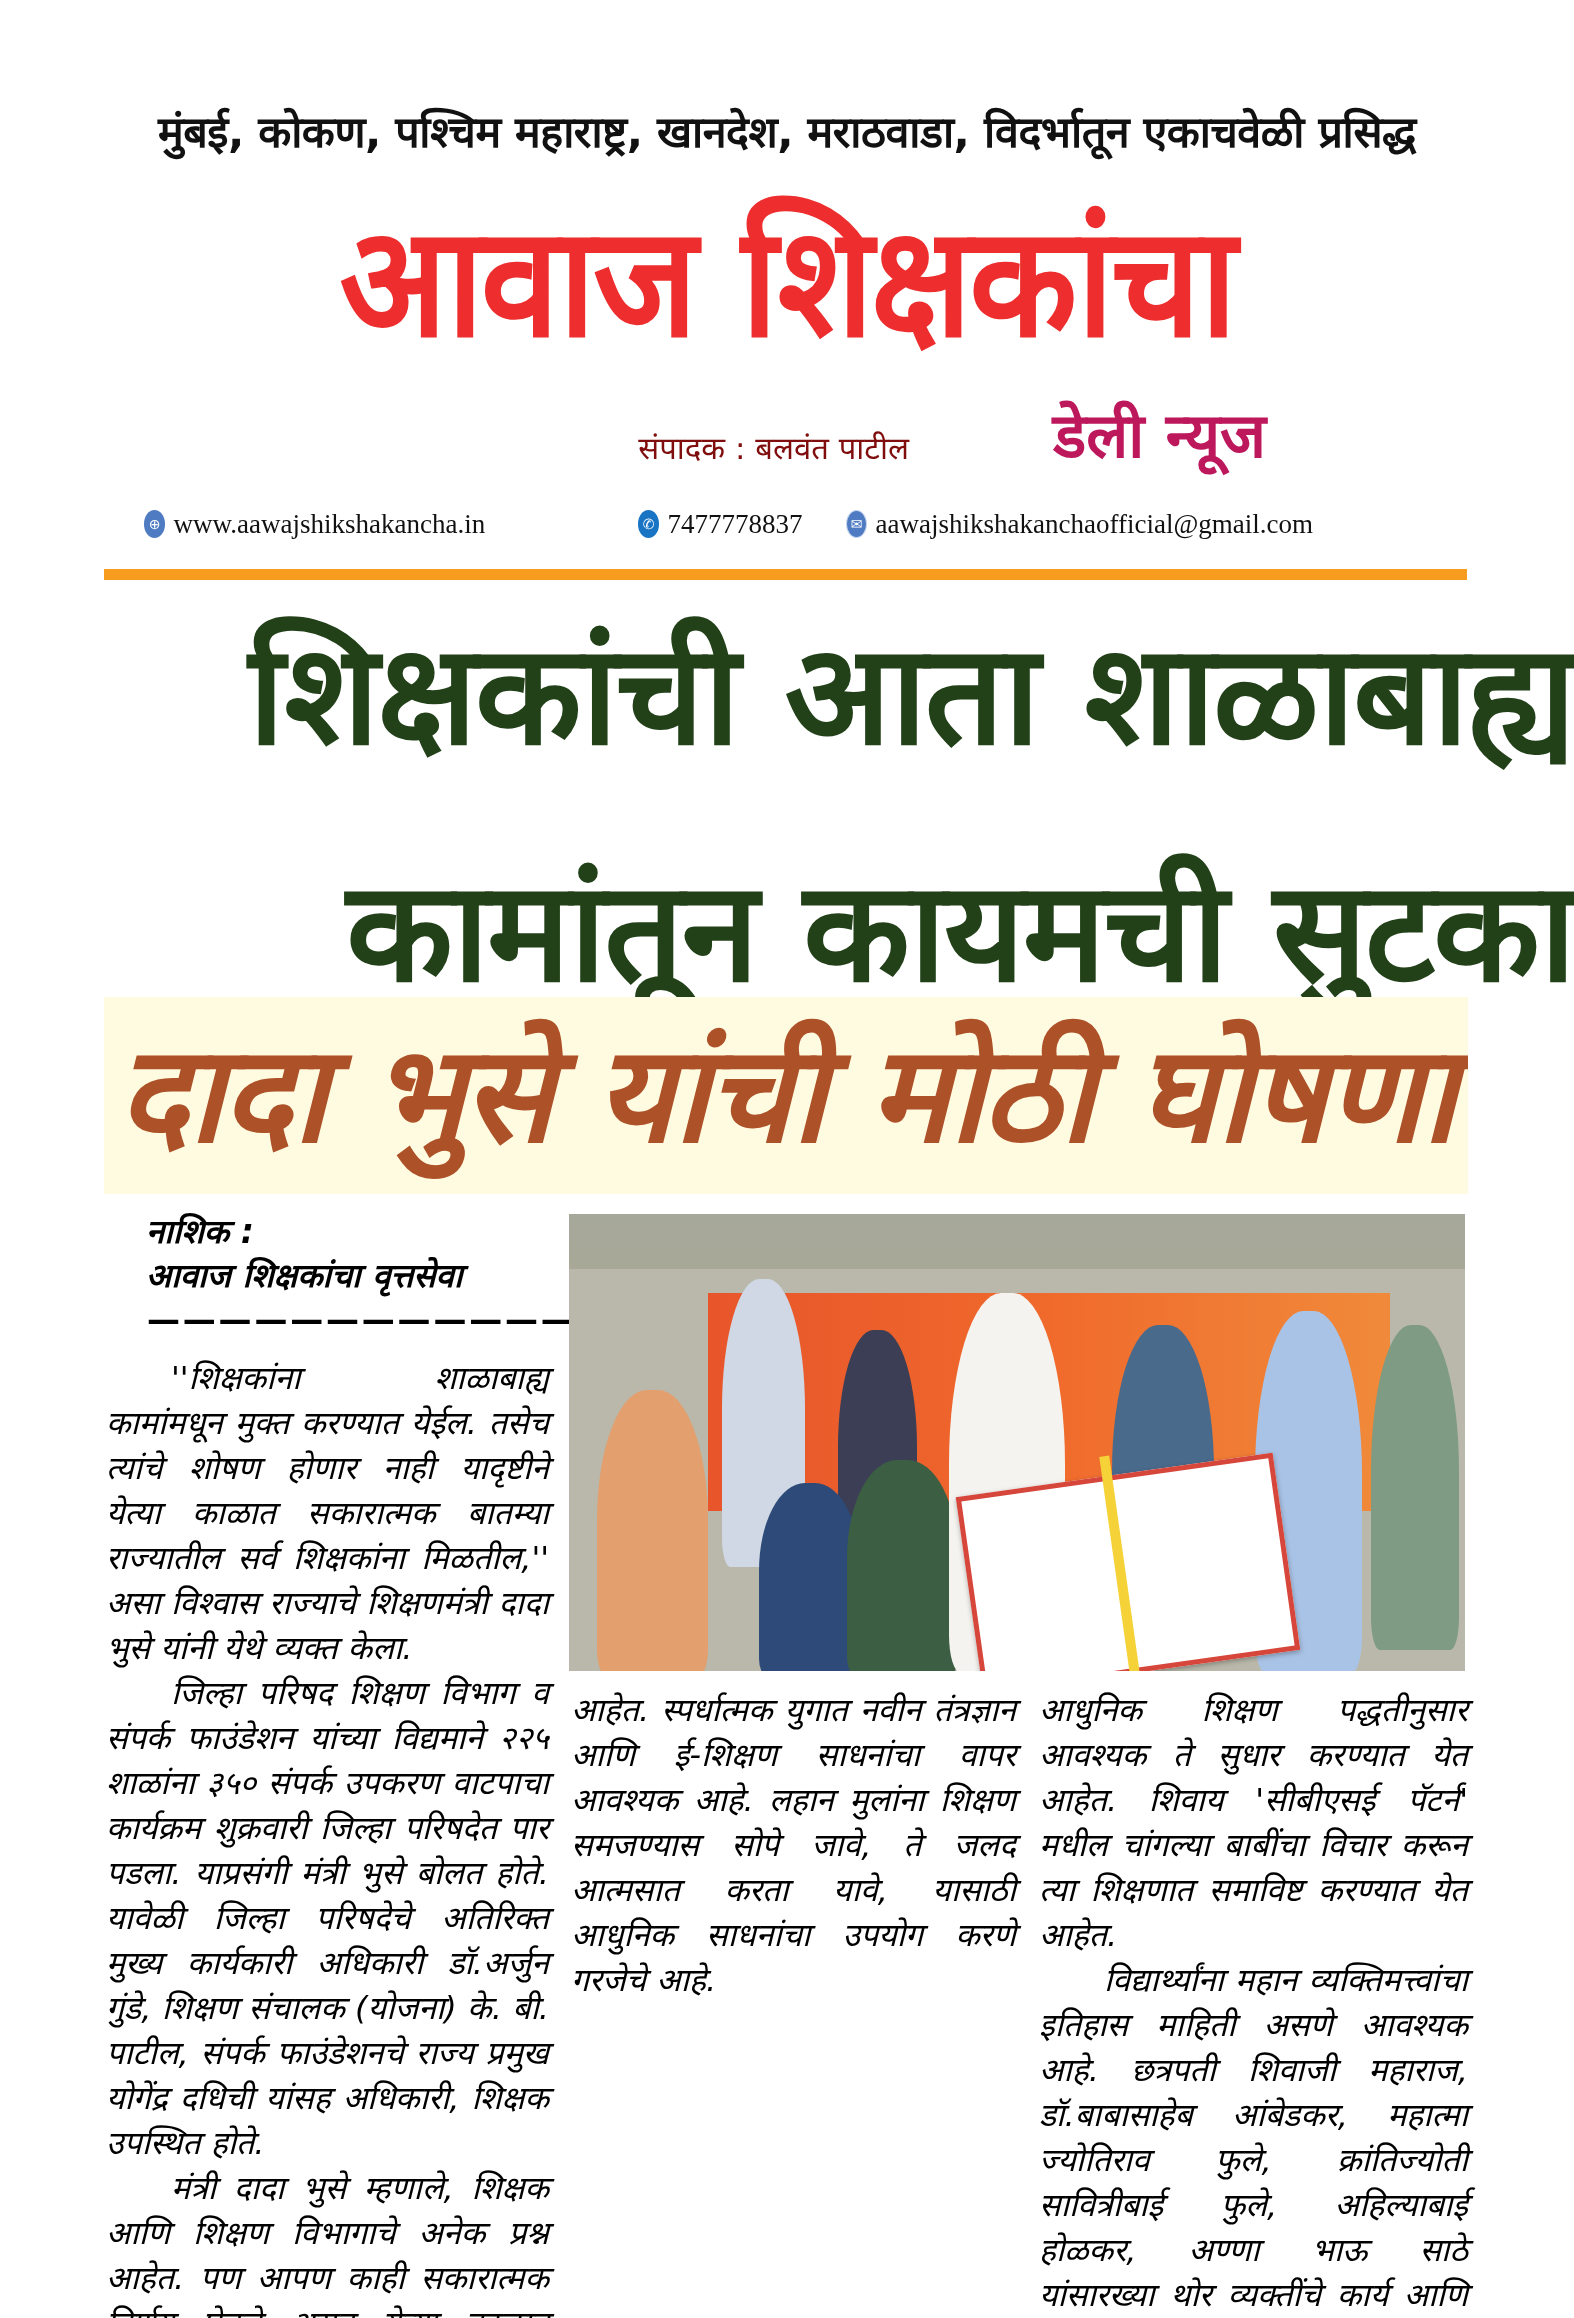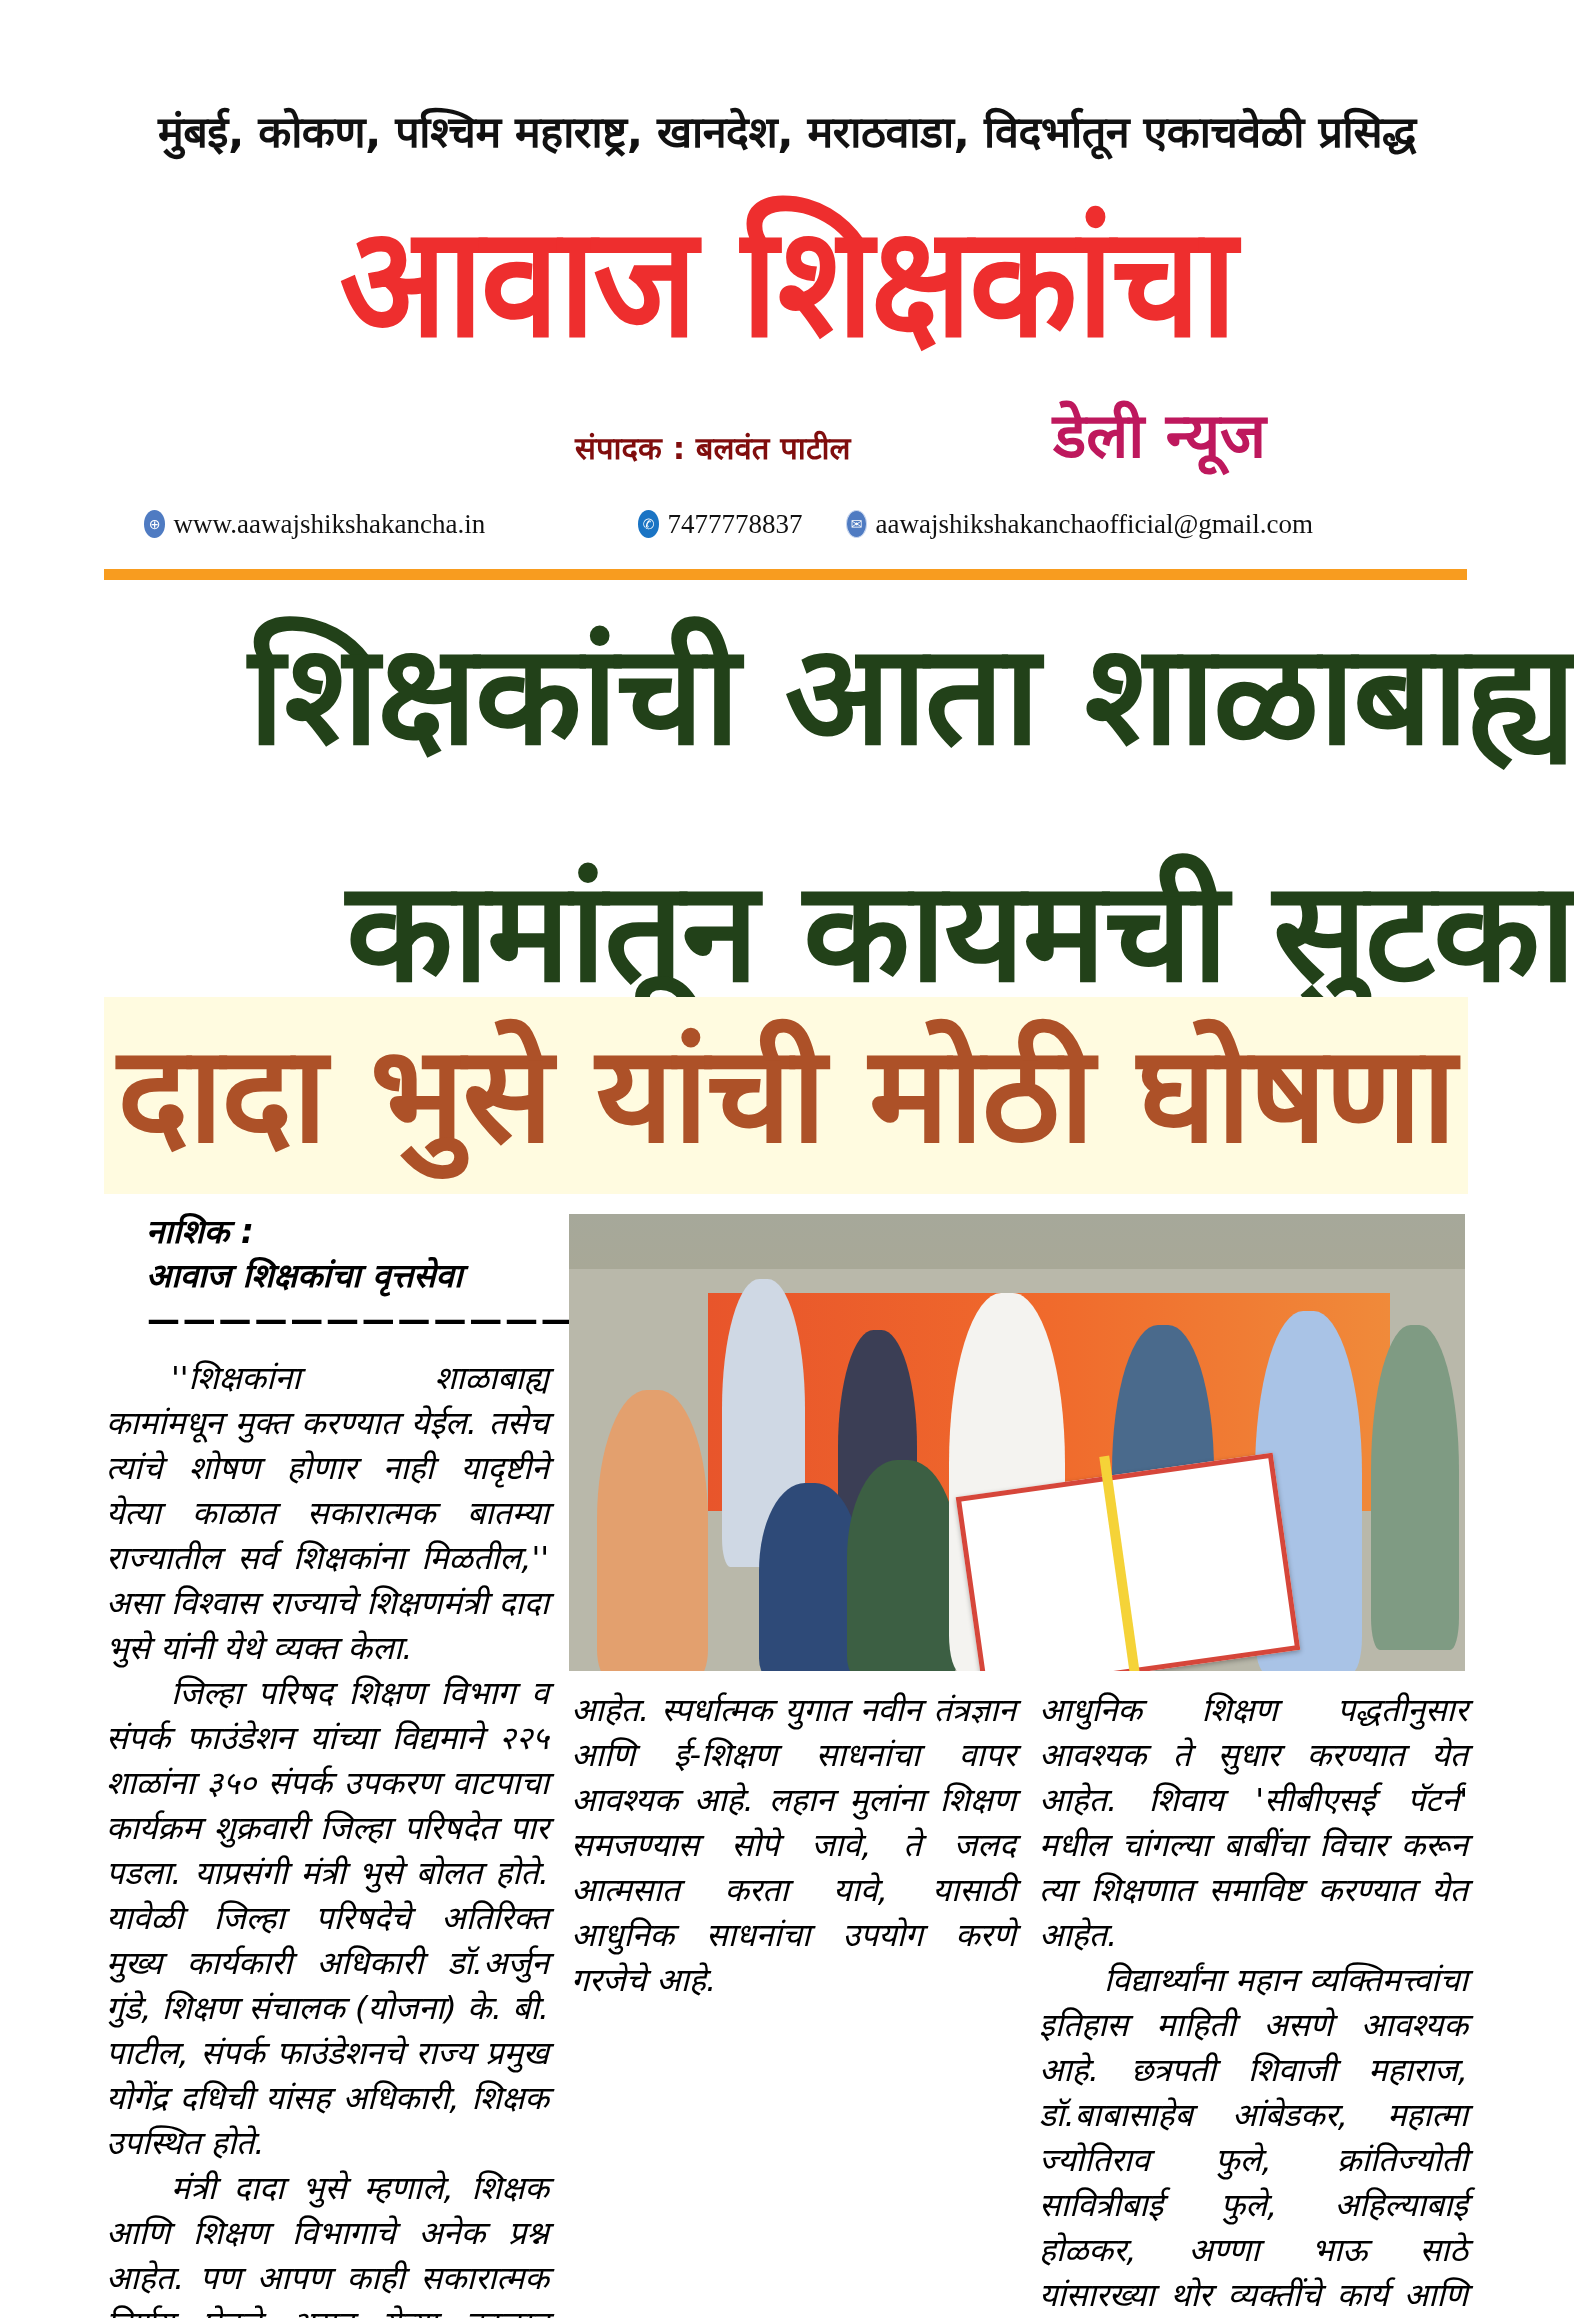--- a/index.html
+++ b/index.html
@@ -20,22 +20,23 @@
   .masthead {
     left: 0; width: 1574px; top: 185px; height: 195px;
     text-align: center; font-weight: bold; font-size: 153px; line-height: 195px;
     color: #ee2e2e; letter-spacing: -2.8px;
     font-family: "DejaVu Sans", sans-serif;
     transform: scaleX(0.92);
   }
 
   .editor {
     left: 575px; top: 420px; width: 334px; height: 56px;
-    font-weight: bold; font-size: 31px; line-height: 56px; color: #800d0d;
+    font-weight: normal; font-size: 31px; line-height: 56px; color: #800d0d;
     white-space: nowrap;
+    text-align: right;
   }
   .daily {
     left: 1053px; top: 394px; width: 288px; height: 83px;
     font-weight: bold; font-size: 62px; line-height: 83px; color: #be185d;
     white-space: nowrap;
   }
 
   
   .contact {
     top: 508px; height: 32px; display: flex; align-items: center; gap: 8.3px;
@@ -62,20 +63,21 @@
     white-space: nowrap;
   }
   .hl1 { top: 598px; height: 195px; line-height: 195px; }
   .hl2 { top: 835px; height: 195px; line-height: 195px; }
 
   .subhead-box {
     left: 104px; top: 997px; width: 1364px; height: 197px; background: #fffbe0;
     text-align: center; color: #ad5128; font-weight: bold;
     font-size: 134px; line-height: 197px; letter-spacing: -1.9px; white-space: nowrap;
     overflow: hidden;
+    font-style: italic;
   }
 
   
   .byline {
     left: 146px; top: 1210px; width: 399px;
     font-weight: bold; font-style: italic; font-size: 33px; line-height: 44px;
   }
   .dashes {
     left: 147px; top: 1298px; width: 269px;
     font-weight: bold; font-size: 33px; line-height: 44px; letter-spacing: 2.8px;

